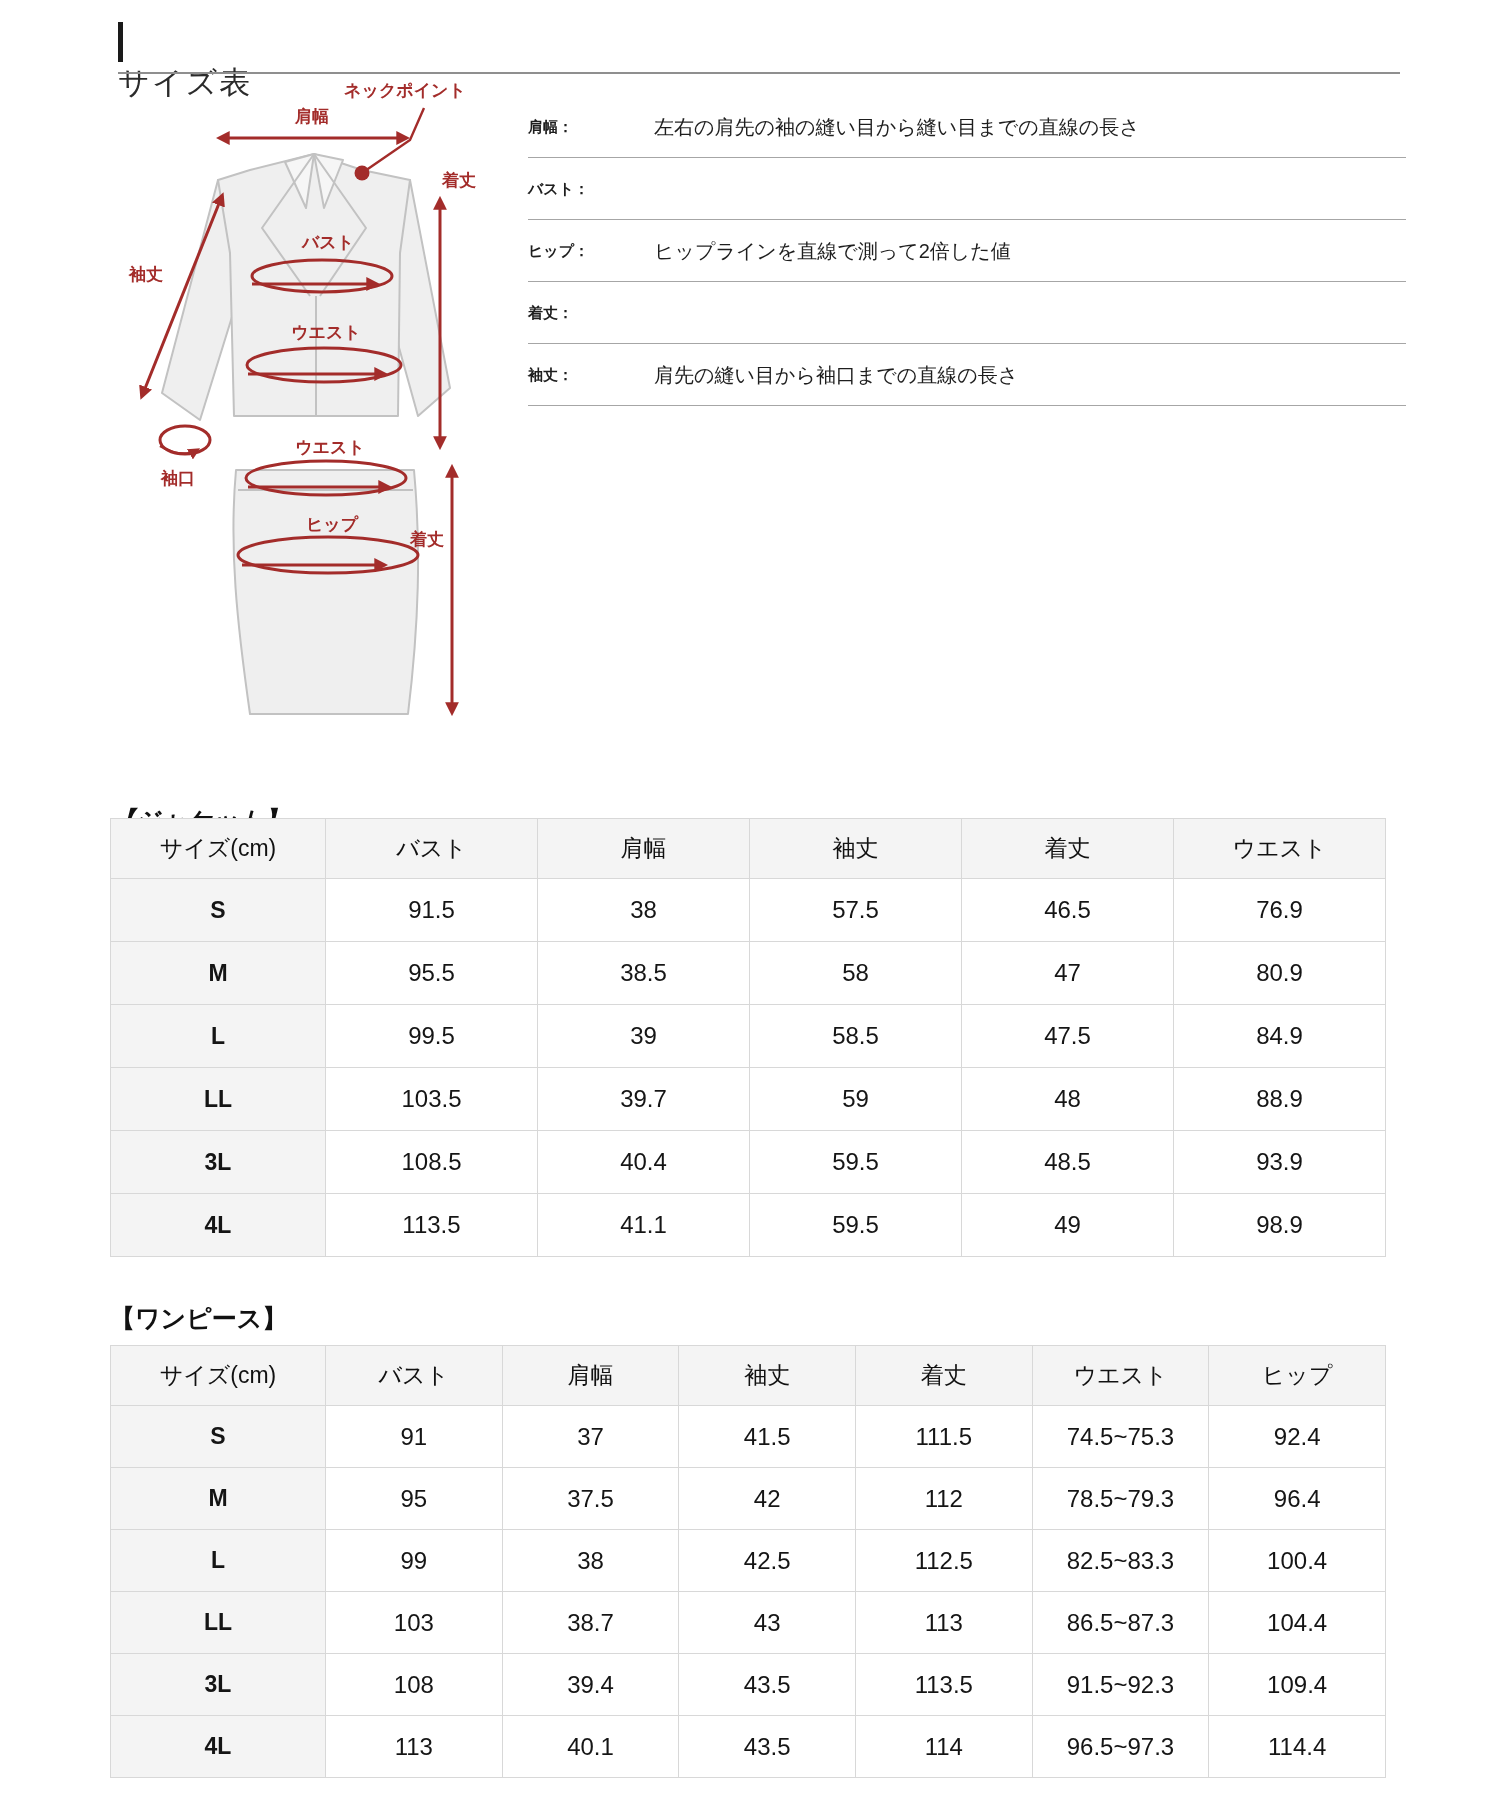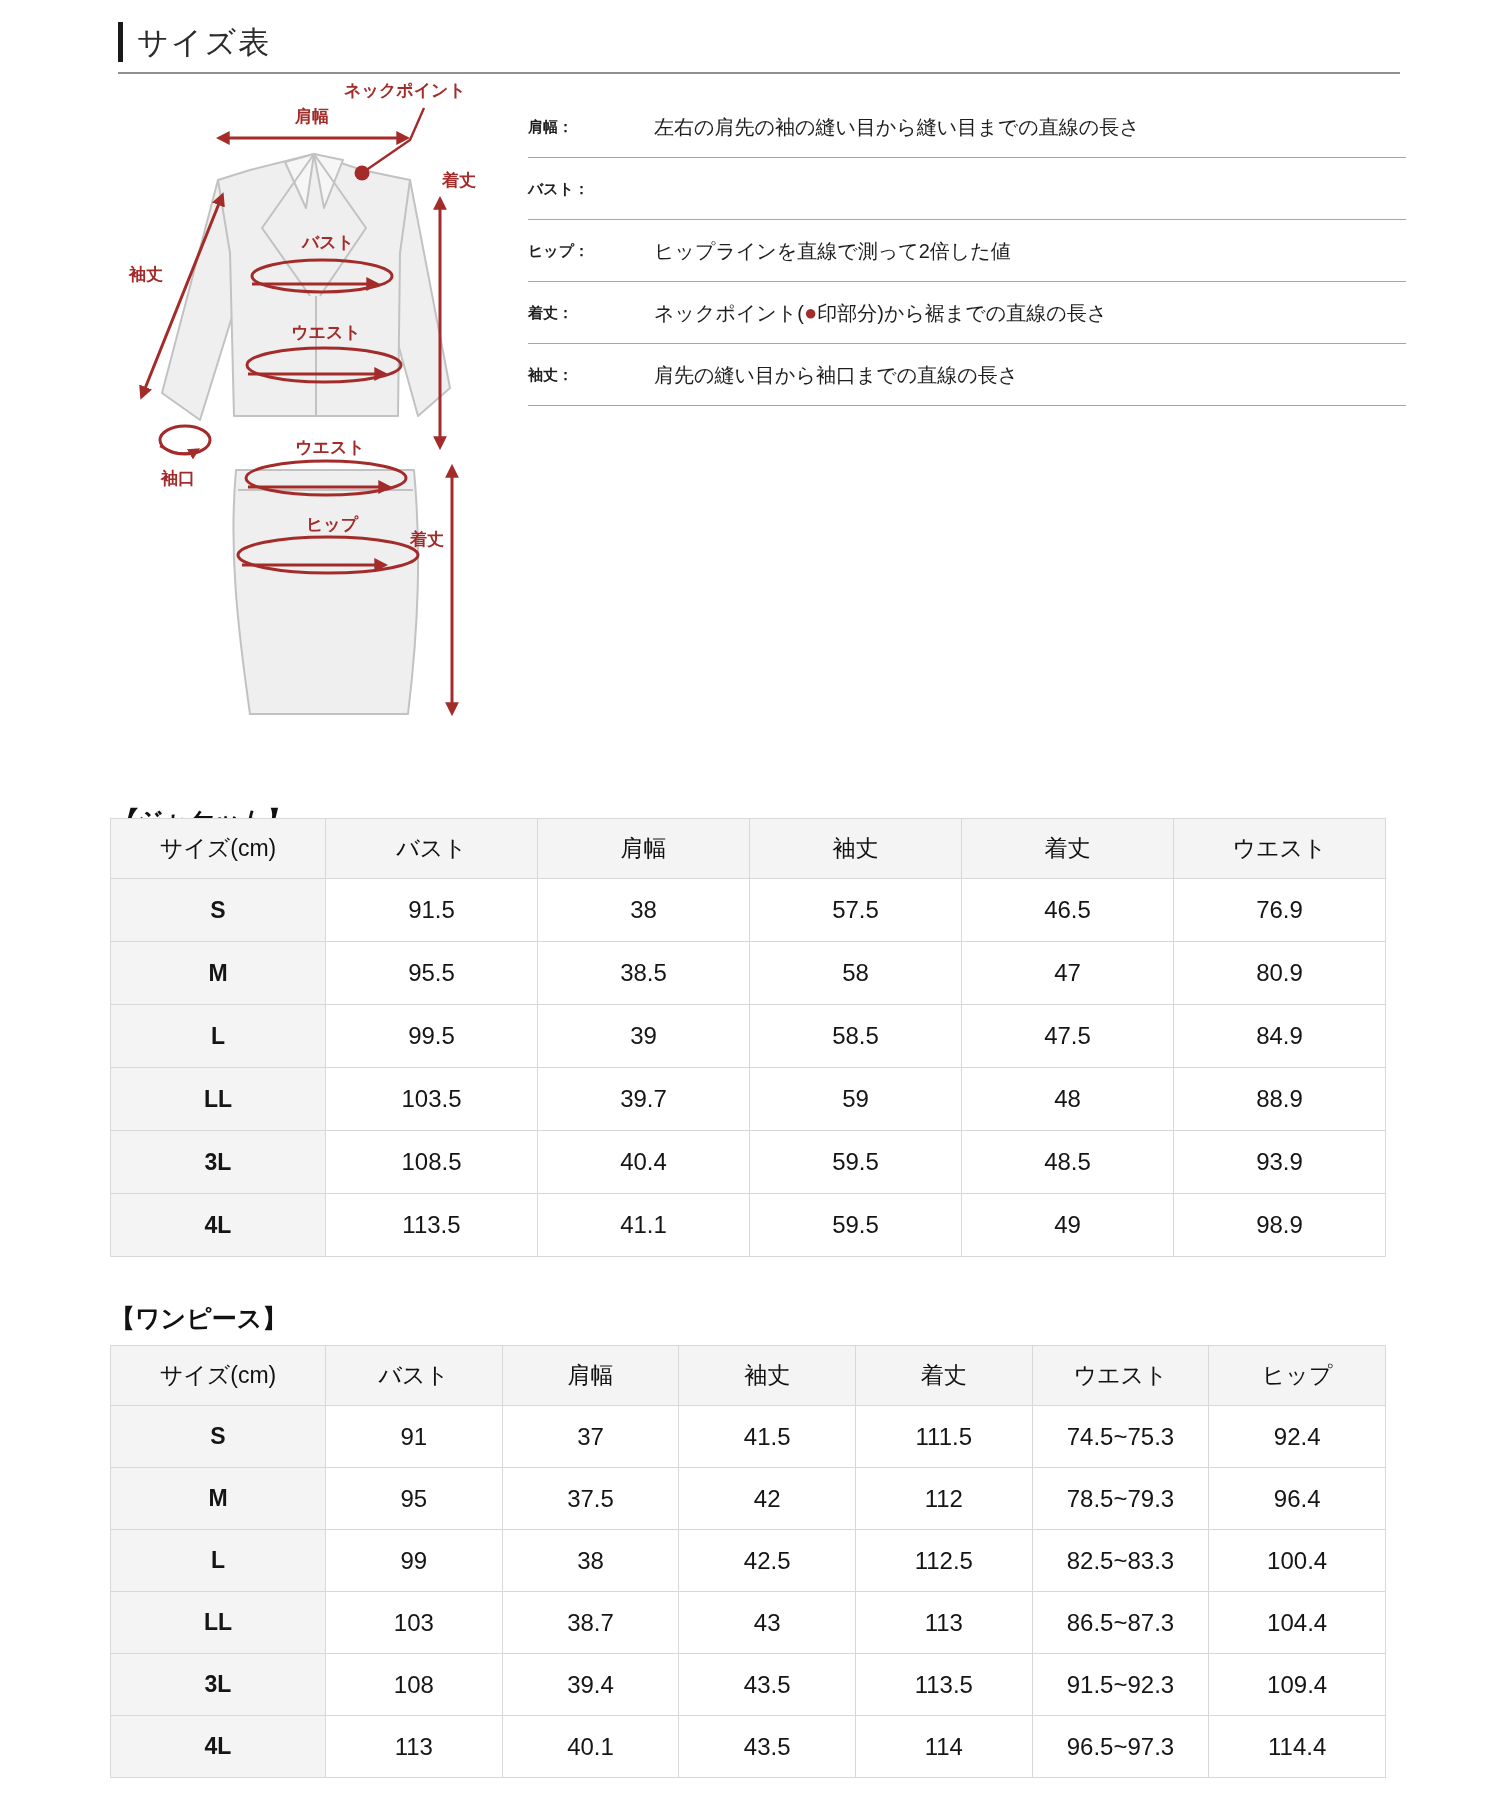--- a/index.html
+++ b/index.html
@@ -1,20 +1,20 @@
 <!DOCTYPE html>
 <html lang="ja"><head>
 <meta charset="utf-8">
 <style>
   html,body{margin:0;padding:0;background:#fff;}
   body{width:1500px;height:1800px;position:relative;overflow:hidden;
        font-family:"Liberation Sans","DejaVu Sans",sans-serif;color:#222;}
 
   
-  .title-row{position:absolute;left:118px;top:22px;display:flex;align-items:flex-start;}
+  .title-row{position:absolute;left:118px;top:22px;display:flex;align-items:flex-start;flex-direction:column;}
   .title-bar{width:5px;height:40px;background:#1a1a1a;margin-right:14px;}
   .page-title{font-size:31px;font-weight:400;color:#2b2b2b;letter-spacing:2px;}
   .title-rule{position:absolute;left:118px;top:72px;width:1282px;height:2px;background:#8f8f8f;}
 
   
   .diagram{position:absolute;left:100px;top:78px;width:380px;height:660px;}
   .diagram svg{width:100%;height:100%;}
   .ann-text{font-size:17px;font-weight:bold;fill:#a32c2a;
             font-family:"Liberation Sans","DejaVu Sans",sans-serif;}
 
@@ -121,23 +121,20 @@
       <div class="def-term">バスト：</div>
     </div>
     <div class="def-row">
       <div class="def-term">ヒップ：</div>
       <div class="def-desc">
         <div class="def-line">ヒップラインを直線で測って2倍した値</div>
       </div>
     </div>
     <div class="def-row">
       <div class="def-term">着丈：</div>
-      <div class="def-desc">
-        <div class="def-line">ネックポイント(<span class="red-dot">●</span>印部分)から裾までの直線の長さ</div>
-      </div>
     </div>
     <div class="def-row">
       <div class="def-term">袖丈：</div>
       <div class="def-desc">
         <div class="def-line">肩先の縫い目から袖口までの直線の長さ</div>
       </div>
     </div>
   </div>
 
 <div class="section-title" style="top:804px;font-style:italic;">【ジャケット】</div>

